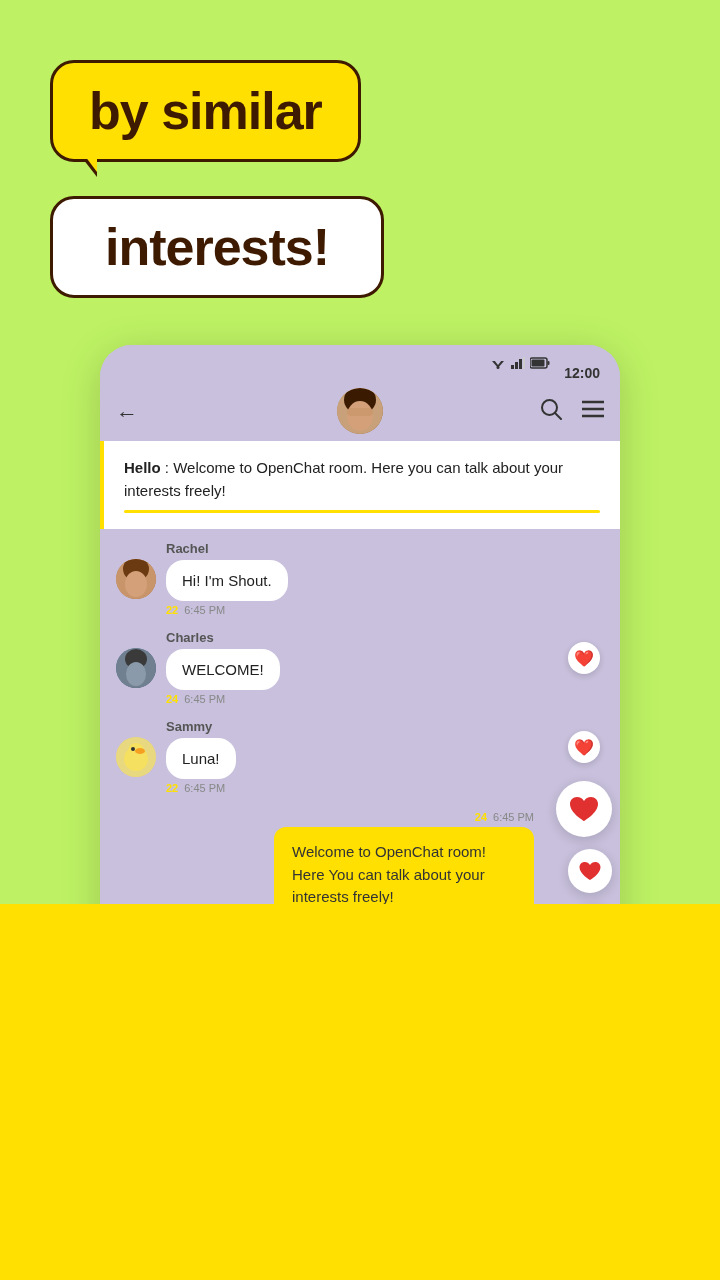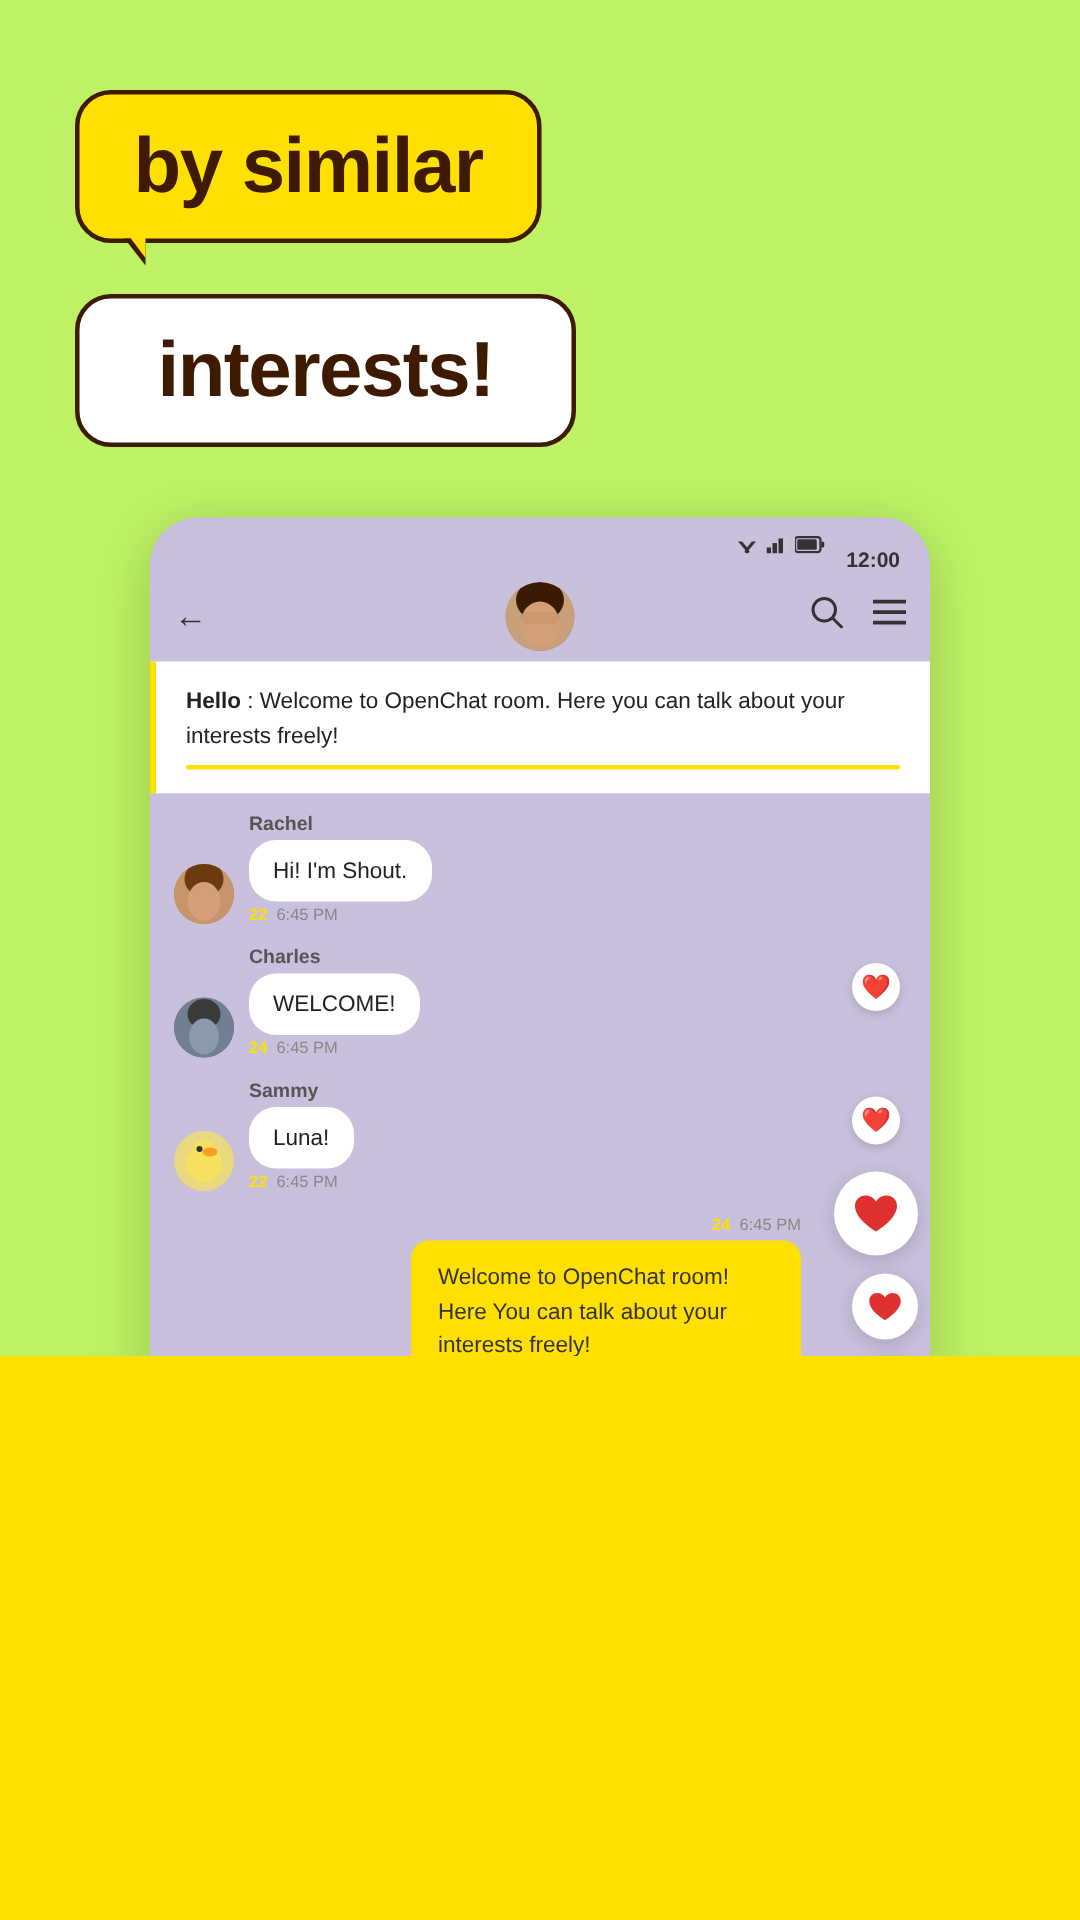--- a/index.html
+++ b/index.html
@@ -197,21 +197,21 @@
       color: #fff;
       border-radius: 14px;
       padding: 5px 16px;
       font-size: 13px;
       display: inline-block;
     }
 
     
     .msg-row {
       display: flex;
-      align-items: flex-end;
+      align-items: center;
       margin-bottom: 14px;
       position: relative;
     }
     .msg-avatar {
       width: 40px;
       height: 40px;
       border-radius: 50%;
       background: #ccc;
       margin-right: 10px;
       flex-shrink: 0;

